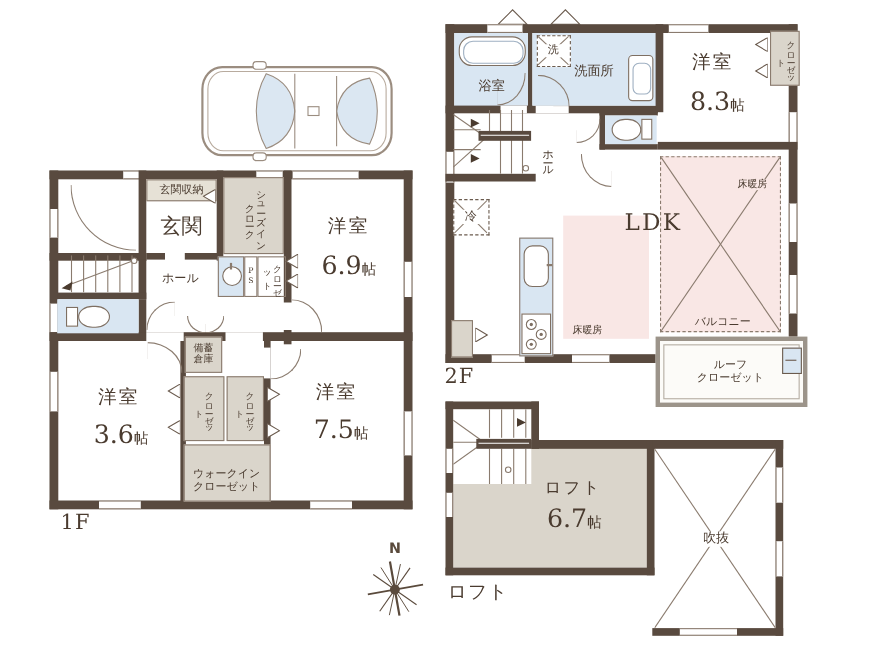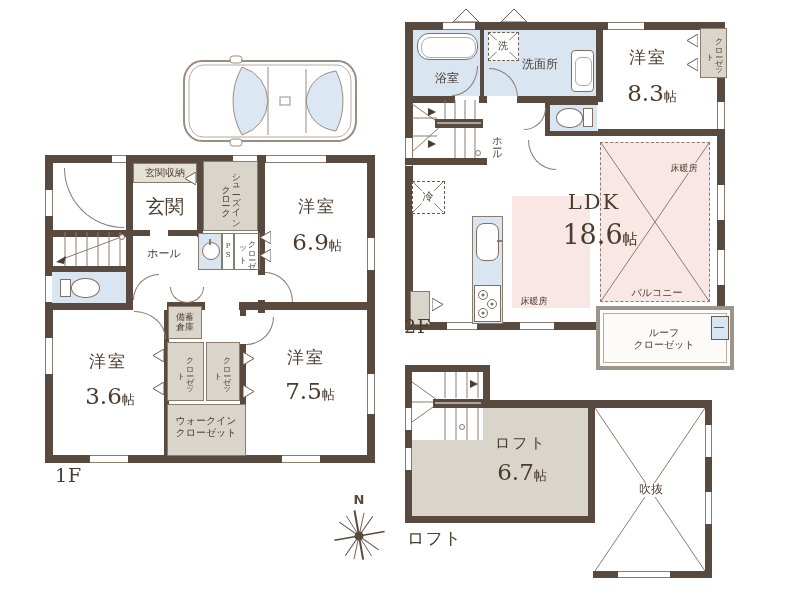--- a/index.html
+++ b/index.html
@@ -118,21 +118,21 @@
   <div class="fix" style="left:71px;top:278px;width:29px;height:20px;border-radius:45%/50%"></div>
 
   <div class="room gray" style="left:168px;top:306px;width:34px;height:33px"></div>
   <div class="lbl" style="left:185px;top:322px;font-size:9px"><span>備蓄</span><br><span>倉庫</span></div>
 
   <div class="room gray" style="left:167px;top:342px;width:37px;height:59px"></div>
   <div class="lbl vtext" style="left:185px;top:372px;font-size:8px;height:48px">クローゼット</div>
   <div class="room gray" style="left:206px;top:342px;width:34px;height:59px"></div>
   <div class="lbl vtext" style="left:222px;top:372px;font-size:8px;height:48px">クローゼット</div>
   <div class="room gray" style="left:167px;top:404px;width:79px;height:52px"></div>
-  <div class="lbl" style="left:206px;top:426px;font-size:10px"><span>ウォークイン</span><br><span>クローゼット</span></div>
+  <div class="lbl" style="left:206px;top:437px;font-size:10px"><span>ウォークイン</span><br><span>クローゼット</span></div>
 
   <div class="lbl" style="left:108px;top:362px;font-size:17px;letter-spacing:2px">洋室</div>
   <div class="lbl" style="left:110px;top:396px"><span class="size-num">3.6</span><span class="size-unit">帖</span></div>
 
   <div class="lbl" style="left:306px;top:358px;font-size:17px;letter-spacing:2px">洋室</div>
   <div class="lbl" style="left:310px;top:391px"><span class="size-num">7.5</span><span class="size-unit">帖</span></div>
 
   <div class="arcD" style="left:64px;top:168px;width:60px;height:60px"></div>
   <div class="arcB" style="left:265px;top:272px;width:28px;height:30px"></div>
   <div class="arcB" style="left:134px;top:311px;width:32px;height:28px"></div>
@@ -248,38 +248,37 @@
   <div class="room pink" style="left:600px;top:142px;width:110px;height:160px;border:1px dashed #8a7b6e">
     <svg width="108" height="158">
         <line x1="0" y1="0" x2="108" y2="158" stroke="#8a7b6e"></line>
         <line x1="108" y1="0" x2="0" y2="158" stroke="#8a7b6e"></line>
       </svg>
   </div>
   <div class="lbl" style="left:684px;top:168px;font-size:9px;background:#f9e7e5;padding:0 2px">床暖房</div>
   <div class="lbl" style="left:657px;top:293px;font-size:10px;background:#f9e7e5;padding:0 2px">バルコニー</div>
 
   <div class="lbl" style="left:594px;top:202px;font-size:21px;letter-spacing:2px">LDK</div>
-  <div class="lbl" style="left:600px;top:235px"><span style="font-size:27px">18.6</span><span style="font-size:15px">帖</span></div>
 
   <div class="room gray" style="left:410px;top:291px;width:20px;height:34px"></div>
 
   <div class="arcC" style="left:452px;top:66px;width:26px;height:30px"></div>
   <div class="arcB" style="left:489px;top:68px;width:29px;height:29px"></div>
   <div class="arcD" style="left:528px;top:140px;width:28px;height:30px"></div>
   <div class="arcC" style="left:524px;top:108px;width:22px;height:22px"></div>
 
   <div class="abs" style="left:596px;top:306px;width:138px;height:64px;border:4px solid #9c948a;background:#fcfbf8;box-sizing:border-box">
     <div style="position:absolute;left:3px;top:3px;right:3px;bottom:3px;border:1px solid #b5ada2"></div>
   </div>
   <div class="lbl" style="left:664px;top:338px;font-size:10px"><span>ルーフ</span><br><span>クローゼット</span></div>
   <div class="abs" style="left:711px;top:316px;width:16px;height:22px;border:1px solid #6b5b4e;background:#d9e6f2">
     <div style="position:absolute;left:2px;top:10px;width:10px;height:1px;background:#6b5b4e"></div>
   </div>
 
-  <div class="flabel" style="left:404px;top:315px">2F</div>
+  <div class="flabel" style="left:404px;top:331px">2F</div>
 
   <div class="room" style="left:412px;top:402px;width:176px;height:114px;background:#dad5cb"></div>
 
   <div class="abs" style="left:412px;top:372px;width:71px;height:68px;background:#fff">
     <svg width="71" height="68">
       <line x1="33" y1="0" x2="33" y2="26" stroke="#8a7b6e"></line>
         <line x1="44" y1="0" x2="44" y2="26" stroke="#8a7b6e"></line>
       <line x1="55" y1="0" x2="55" y2="26" stroke="#8a7b6e"></line>
         <line x1="66" y1="0" x2="66" y2="26" stroke="#8a7b6e"></line>
       <line x1="33" y1="36" x2="33" y2="68" stroke="#8a7b6e"></line>

